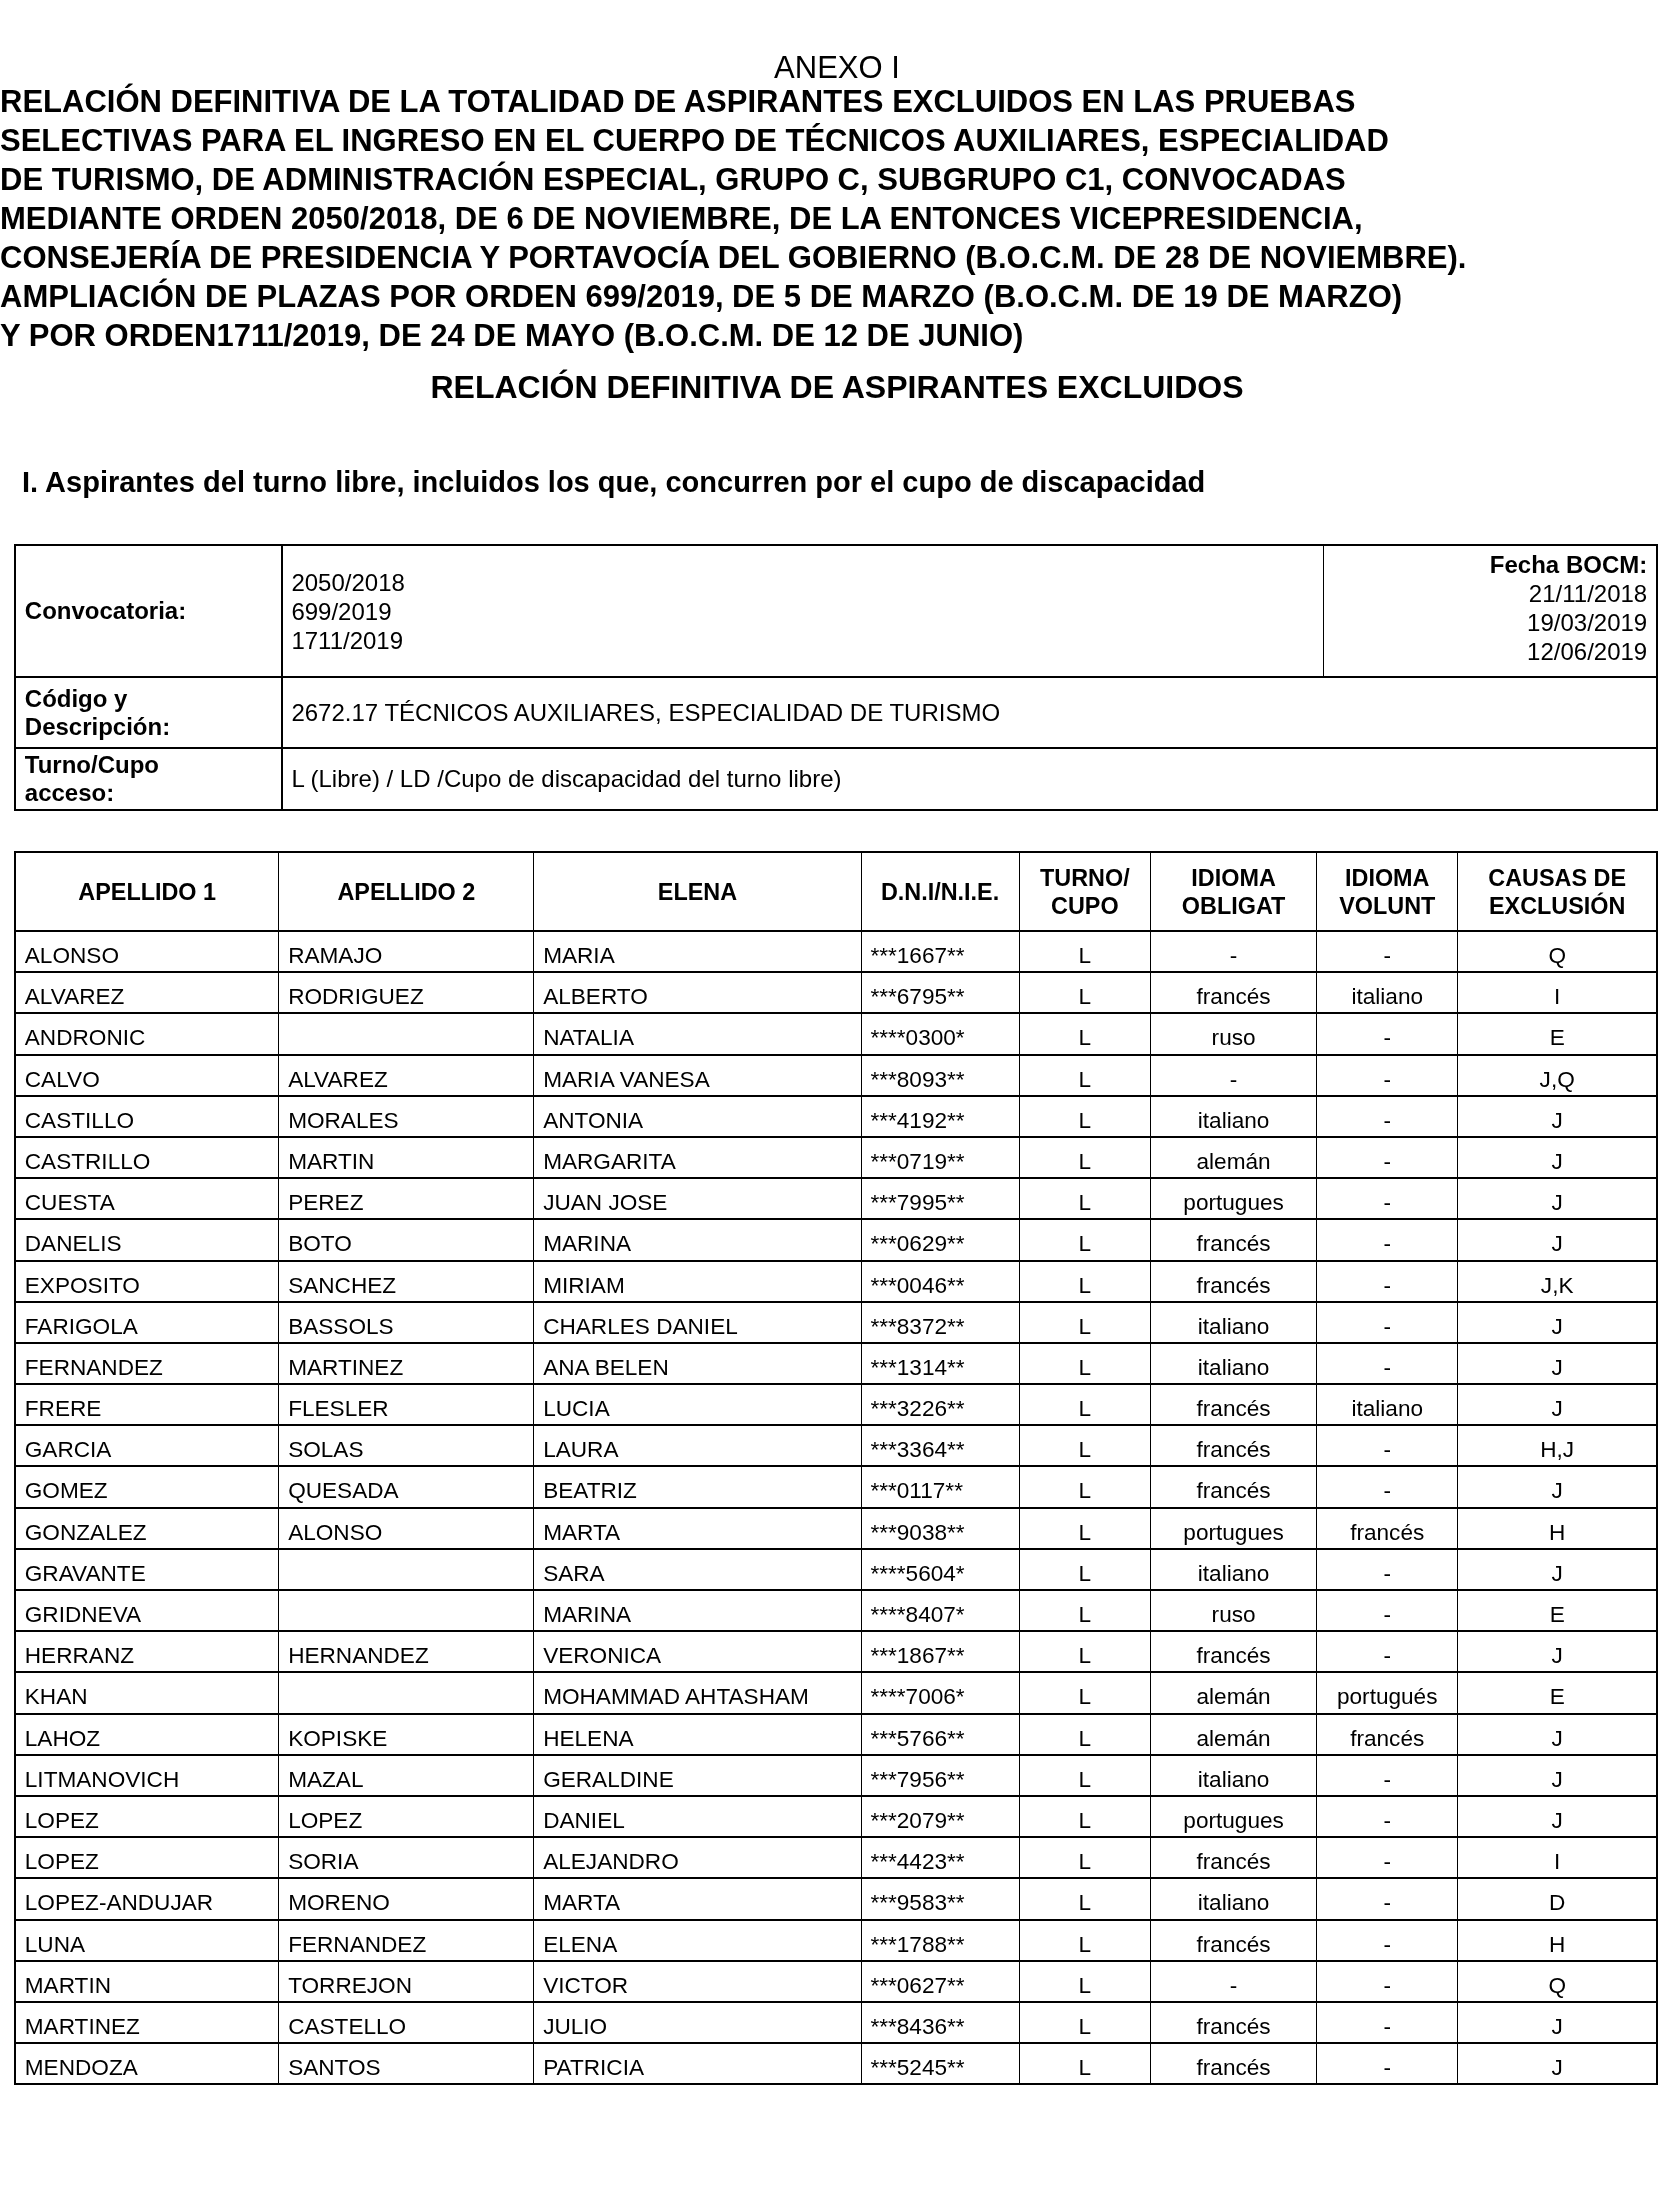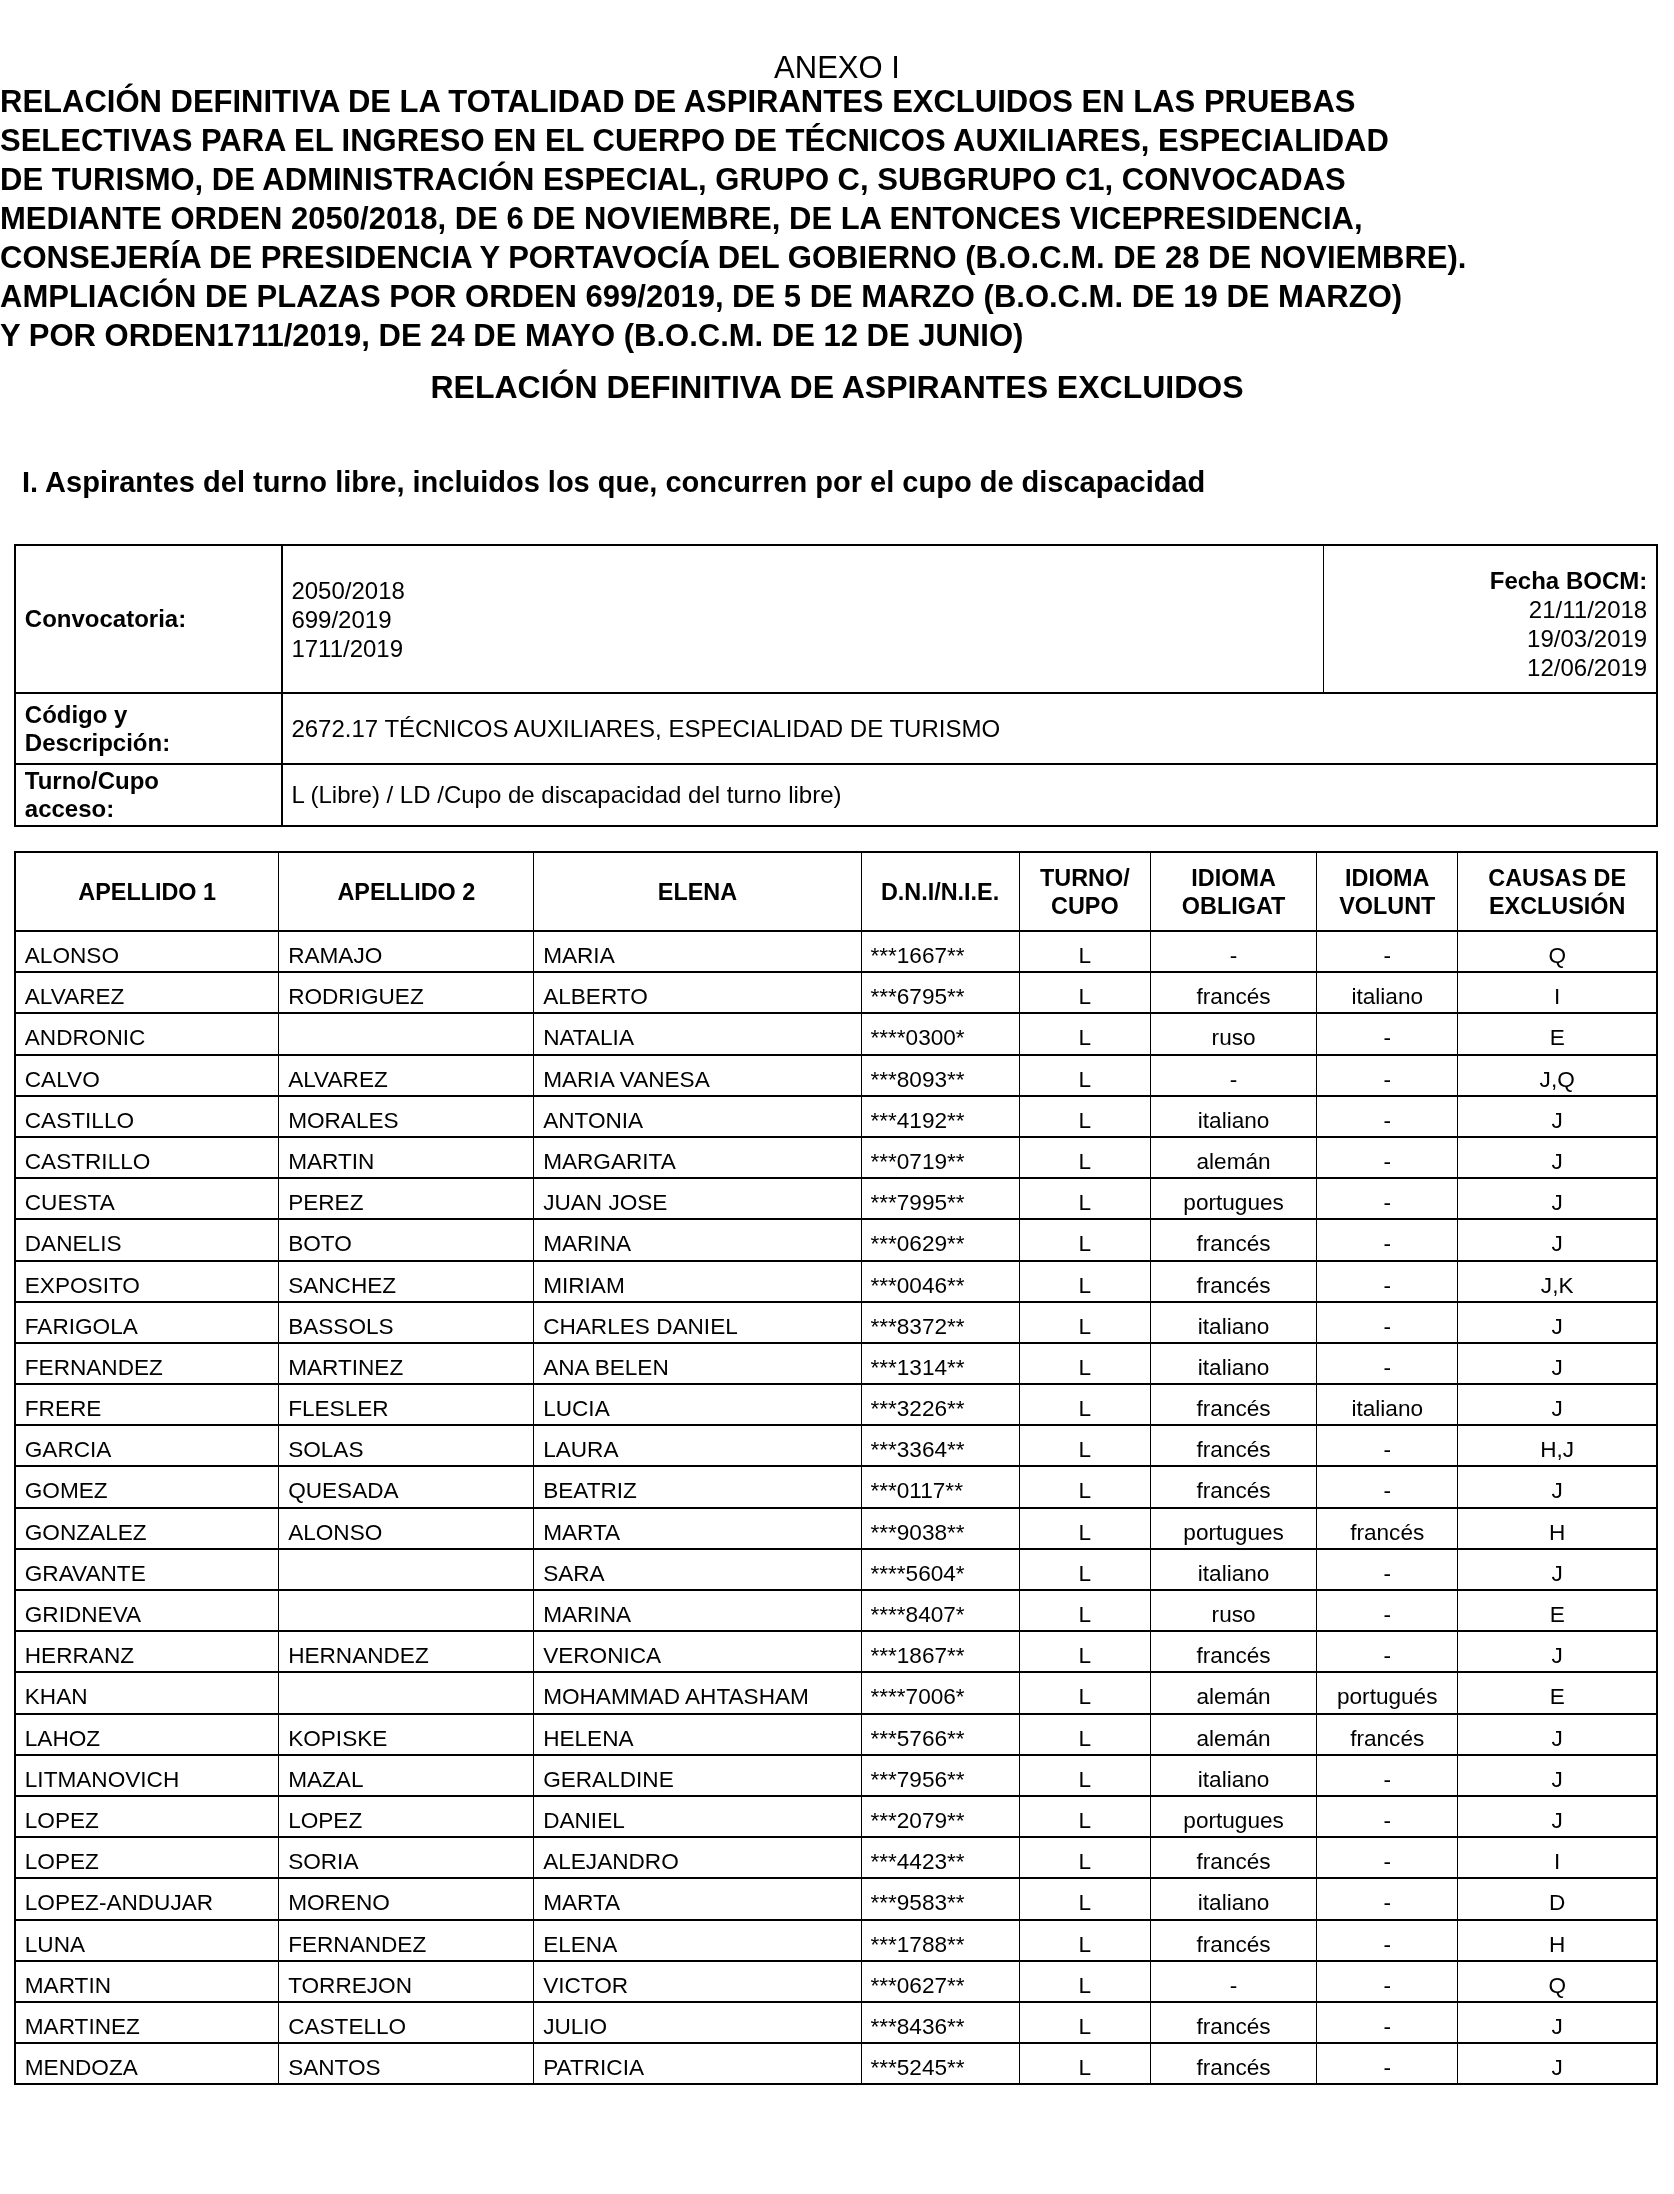--- a/index.html
+++ b/index.html
@@ -25,21 +25,21 @@
     white-space: nowrap;
   }
   table { border-collapse: collapse; position: absolute; }
   .info { top: 544px; left: 14px; width: 1644px; }
   .info td { border: 2.9px solid #000; font-size: 24px; vertical-align: middle; padding: 0 8.8px; }
   .info td.lbl { width: 247px; font-weight: bold; line-height: 28px; }
   .info .conv-row td { height: 126px; }
   .info .cod-row td { height: 69px; }
   .info .turno-row td { height: 60px; }
   .info td.conv-vals { line-height: 29px; border-right: 1.5px solid #000; }
-  .info td.fecha { width: 314px; text-align: right; line-height: 29px; vertical-align: top; padding-top: 20px; border-left: 1.5px solid #000; }
+  .info td.fecha { width: 314px; text-align: right; line-height: 29px; vertical-align: top; padding-top: 4px; border-left: 1.5px solid #000; }
   .info .fecha-lbl { font-weight: bold; }
   .main { top: 851px; left: 14px; width: 1644px; }
   .main th, .main td { border: 1.5px solid #000; }
   .main { border: 2.9px solid #000; }
   .main th {
     font-size: 23.4px; font-weight: bold; height: 75px; line-height: 28px; text-align: center;
     border-bottom: 2.9px solid #000;
   }
   .main td {
     font-size: 22.6px; height: 37px; padding: 0 8.8px; vertical-align: bottom; padding-bottom: 2.2px;

